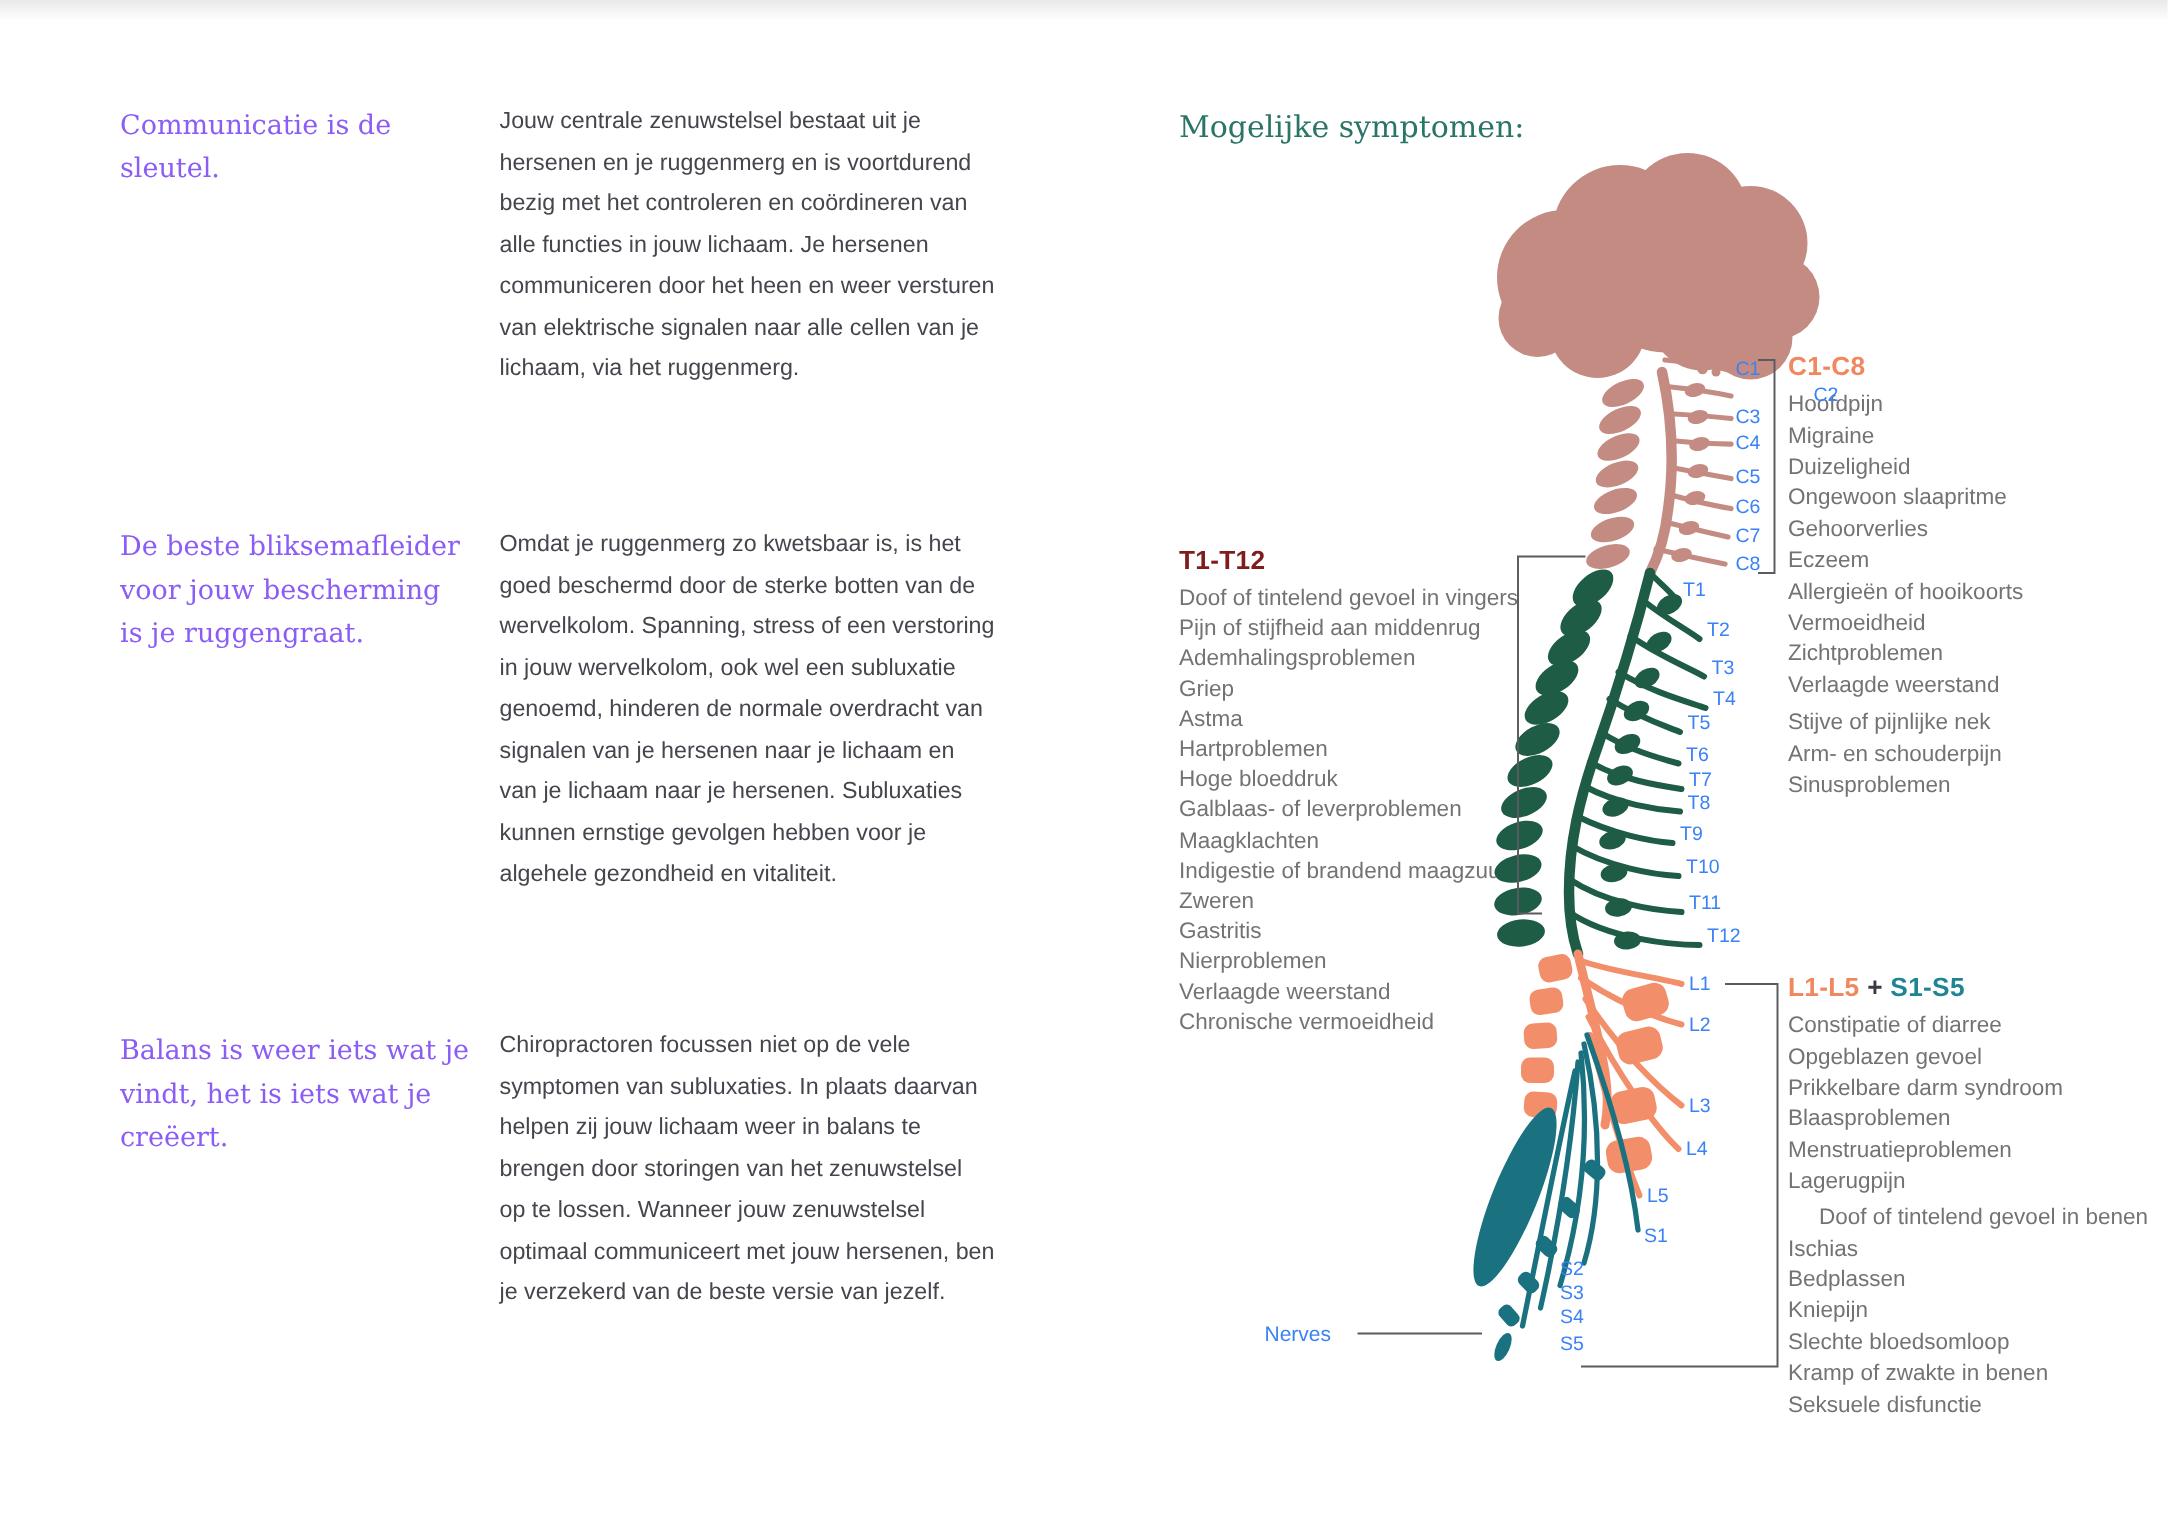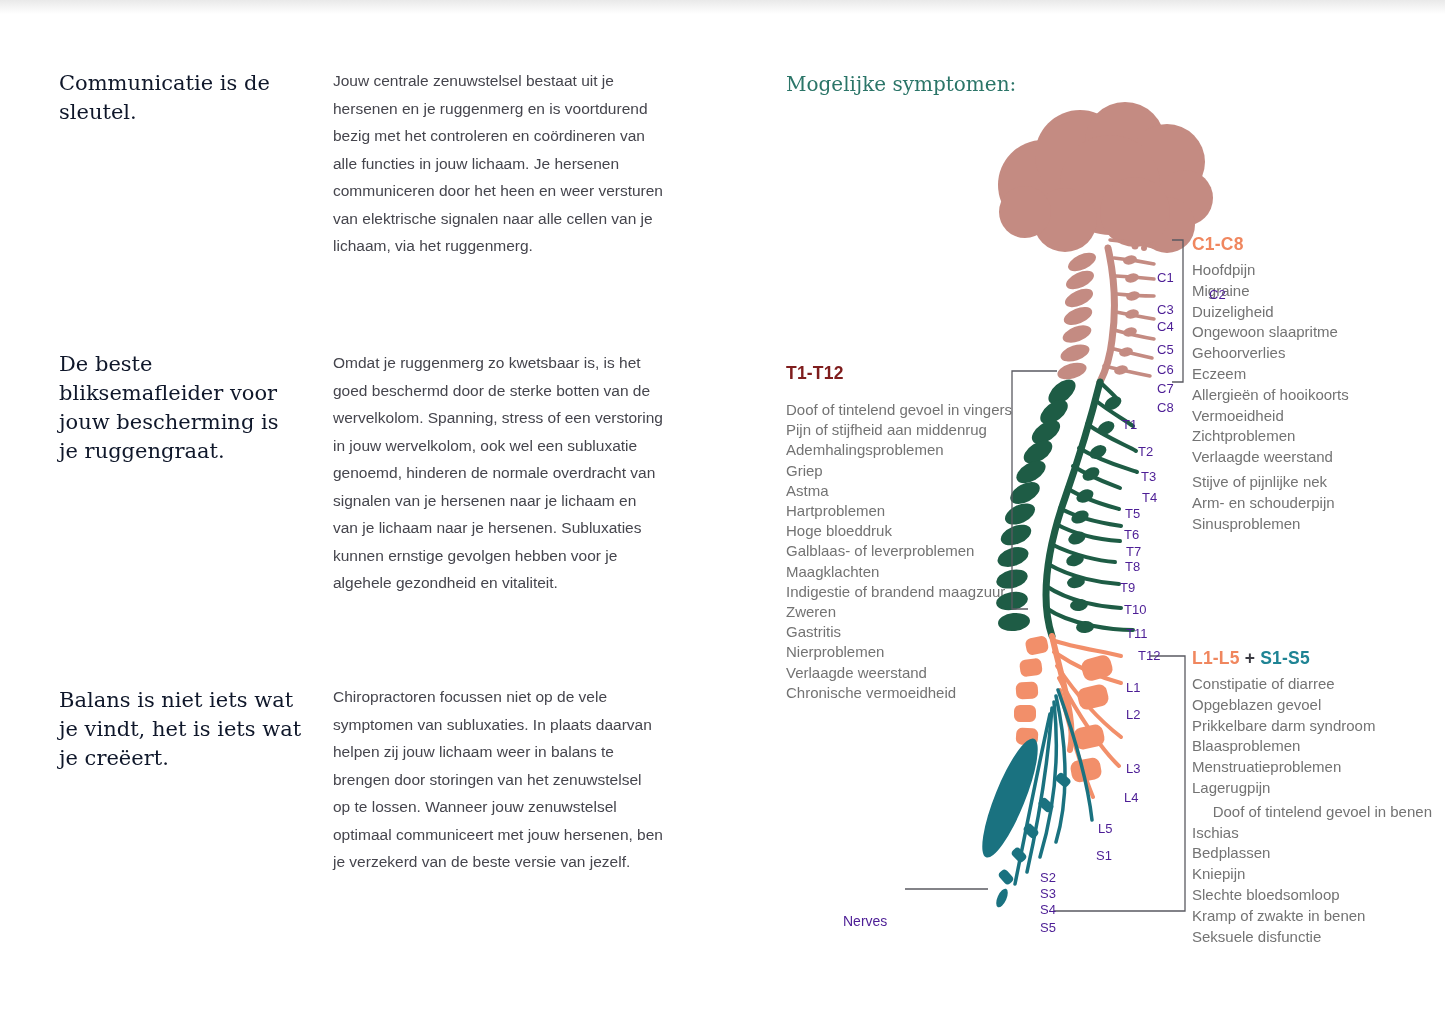--- a/index.html
+++ b/index.html
@@ -1,48 +1,48 @@
 <!DOCTYPE html>
 <html><head>
 <meta charset="utf-8">
 <style>
   html,body{margin:0;padding:0;background:#ffffff;}
   body{width:1445px;height:1026px;position:relative;overflow:hidden;
        font-family:"Liberation Sans",sans-serif;}
   .abs{position:absolute;}
   .topfade{position:absolute;left:0;top:0;width:1445px;height:14px;
            background:linear-gradient(#e9e9e9,#ffffff);}
-  .lede{font-family:"DejaVu Serif","Liberation Serif",serif;color:#0f172a;
-        font-size:21px;line-height:29px;font-weight:normal;}
+  .lede{font-family:"DejaVu Serif","Liberation Serif",serif;color:#8b5cf6;
+        font-size:18px;line-height:29px;font-weight:normal;margin-left:21px;}
   .para{color:#45454d;font-size:15.5px;line-height:27.5px;width:330px;}
   .sym-title{font-family:"DejaVu Serif","Liberation Serif",serif;color:#2b7568;
              font-size:20px;}
   .group-head{font-size:17.5px;font-weight:700;letter-spacing:.2px;}
   .c-col{color:#f0875f;}
   .t-col{color:#7f1d1d;}
   .s-col{color:#1f8494;}
   .plus-col{color:#3a3a42;}
   .slist{font-size:15px;line-height:20.8px;color:#737373;}
   .slist .li{white-space:normal;}
   #list-cervical .li:nth-child(11){margin-top:4px;}
   #list-lumbosacral .li:nth-child(7){margin-top:3px;text-align:right;}
-  #list-thoracic{line-height:20.2px;margin-top:11px;}
-  .vlabel{position:absolute;font-size:13px;color:#4c1d95;white-space:nowrap;margin-top:32px;}
+  #list-thoracic{line-height:20.2px;}
+  .vlabel{position:absolute;font-size:13px;color:#3b82f6;white-space:nowrap;}
   svg{position:absolute;pointer-events:none;}
 </style>
 </head>
 <body>
 
 <div id="canvas">
 
   <div class="topfade"></div>
 
   <div class="lede abs" style="left:59px;top:69px;width:212px">Communicatie is de sleutel.</div>
   <div class="lede abs" style="left:59px;top:350px;width:232px">De beste bliksemafleider voor jouw bescherming is je ruggengraat.</div>
-  <div class="lede abs" style="left:59px;top:686px;width:252px">Balans is niet iets wat je vindt, het is iets wat je creëert.</div>
+  <div class="lede abs" style="left:59px;top:686px;width:252px">Balans is weer iets wat je vindt, het is iets wat je creëert.</div>
 
   <div class="para abs" style="left:333px;top:67px">Jouw centrale zenuwstelsel bestaat uit je hersenen en je ruggenmerg en is voortdurend bezig met het controleren en coördineren van alle functies in jouw lichaam. Je hersenen communiceren door het heen en weer versturen van elektrische signalen naar alle cellen van je lichaam, via het ruggenmerg.</div>
   <div class="para abs" style="left:333px;top:349px">Omdat je ruggenmerg zo kwetsbaar is, is het goed beschermd door de sterke botten van de wervelkolom. Spanning, stress of een verstoring in jouw wervelkolom, ook wel een subluxatie genoemd, hinderen de normale overdracht van signalen van je hersenen naar je lichaam en van je lichaam naar je hersenen. Subluxaties kunnen ernstige gevolgen hebben voor je algehele gezondheid en vitaliteit.</div>
   <div class="para abs" style="left:333px;top:683px">Chiropractoren focussen niet op de vele symptomen van subluxaties. In plaats daarvan helpen zij jouw lichaam weer in balans te brengen door storingen van het zenuwstelsel op te lossen. Wanneer jouw zenuwstelsel optimaal communiceert met jouw hersenen, ben je verzekerd van de beste versie van jezelf.</div>
 
   <div class="sym-title abs" style="left:786px;top:72px">Mogelijke symptomen:</div>
 
   <div class="group-head t-col abs" style="left:786px;top:363px">T1-T12</div>
   <div id="list-thoracic" class="slist abs" style="left:786px;top:389px;width:245px">
       <div class="li">Doof of tintelend gevoel in vingers</div>

